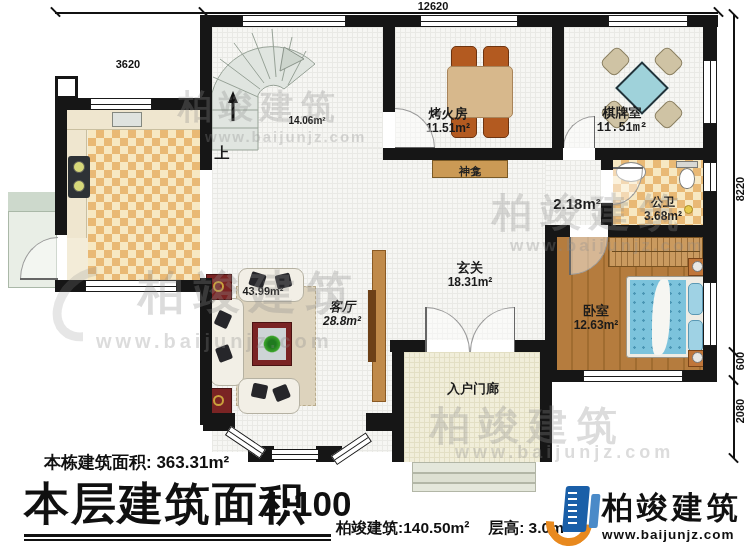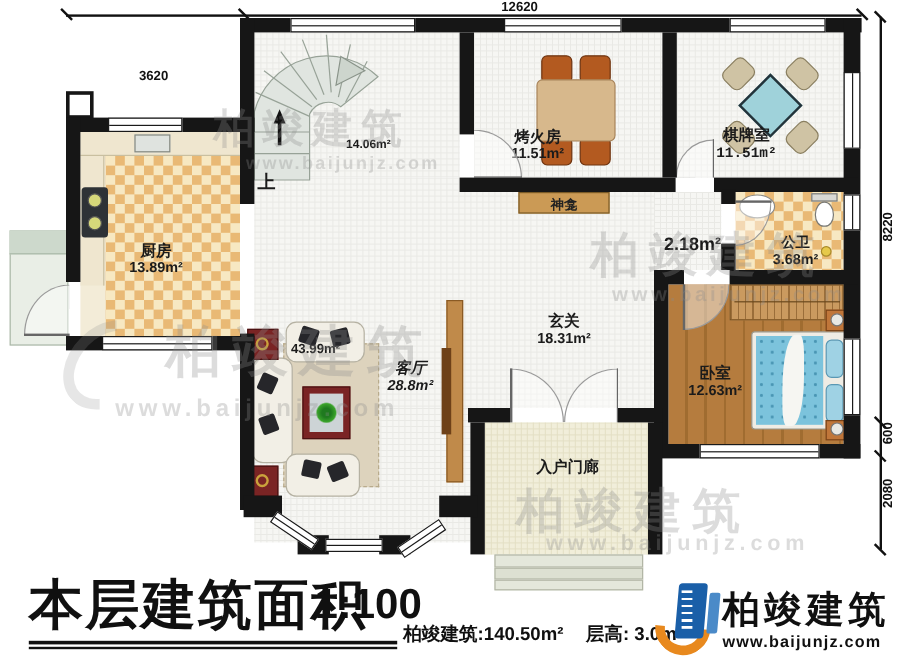--- a/index.html
+++ b/index.html
@@ -191,24 +191,20 @@
   <div class="abs leaf" style="left:569px;top:237px;width:1.5px;height:38px;"></div>
 
   <div class="abs arc" style="left:20px;top:237px;width:38px;height:42px;border-top:1px solid #999;border-left:1px solid #999;border-top-left-radius:100% 100%;"></div>
   <div class="abs leaf" style="left:20px;top:278px;width:38px;height:1.5px;"></div>
 
   <div class="abs arc" style="left:425px;top:307px;width:45px;height:45px;border-top:1px solid #999;border-right:1px solid #999;border-top-right-radius:100% 100%;"></div>
   <div class="abs leaf" style="left:425px;top:307px;width:1.5px;height:45px;"></div>
   <div class="abs arc" style="left:470px;top:307px;width:45px;height:45px;border-top:1px solid #999;border-left:1px solid #999;border-top-left-radius:100% 100%;"></div>
   <div class="abs leaf" style="left:513.5px;top:307px;width:1.5px;height:45px;"></div>
 
-  <div class="abs rlabel" style="left:95px;top:202px;width:70px;">
-    <span class="rname">厨房</span>
-    <span class="rarea">13.89m²</span>
-  </div>
   <div class="abs rlabel" style="left:210px;top:144px;width:24px;font-size:15px;">
     <span>上</span>
   </div>
   <div class="abs rlabel" style="left:270px;top:115px;width:74px;">
     <span class="rarea" style="font-size:10px;">14.06m²</span>
   </div>
   <div class="abs rlabel" style="left:408px;top:107px;width:80px;">
     <span class="rname">烤火房</span>
     <span class="rarea">11.51m²</span>
   </div>
@@ -260,20 +256,23 @@
   <div class="abs wm" style="left:178px;top:84px;font-size:34px;letter-spacing:7px;"><span>柏竣建筑</span></div>
   <div class="abs wmurl" style="left:205px;top:128px;font-size:15px;letter-spacing:2px;"><span>www.baijunjz.com</span></div>
   <div class="abs" style="left:58px;top:262px;width:64px;height:84px;border:9px solid rgba(140,140,140,.22);border-right-color:transparent;border-top-color:transparent;border-radius:50%;transform:rotate(45deg);z-index:20;pointer-events:none;"></div>
   <div class="abs wm" style="left:138px;top:262px;font-size:46px;letter-spacing:10px;"><span>柏竣建筑</span></div>
   <div class="abs wmurl" style="left:96px;top:330px;font-size:20px;letter-spacing:4px;"><span>www.baijunjz.com</span></div>
   <div class="abs wm" style="left:492px;top:185px;font-size:40px;letter-spacing:9px;"><span>柏竣建筑</span></div>
   <div class="abs wmurl" style="left:510px;top:236px;font-size:17px;letter-spacing:3px;"><span>www.baijunjz.com</span></div>
   <div class="abs wm" style="left:430px;top:398px;font-size:40px;letter-spacing:9px;"><span>柏竣建筑</span></div>
   <div class="abs wmurl" style="left:455px;top:442px;font-size:18px;letter-spacing:4px;"><span>www.baijunjz.com</span></div>
 
+  <div class="abs foot" style="left:44px;top:451px;font-size:17px;font-weight:600;">
+    <span>本栋建筑面积: 363.31m²</span>
+  </div>
   <div class="abs foot" style="left:24px;top:474px;font-size:45px;font-weight:900;letter-spacing:2px;">
     <span>本层建筑面积</span>
   </div>
   <div class="abs foot" style="left:262px;top:484px;font-size:35px;font-weight:700;">
     <span>1:100</span>
   </div>
   <div class="abs" style="left:24px;top:534px;width:307px;height:2.5px;background:#111;z-index:15;"></div>
   <div class="abs" style="left:24px;top:539px;width:307px;height:1.5px;background:#111;z-index:15;"></div>
   <div class="abs foot" style="left:336px;top:518px;font-size:15.5px;font-weight:600;">
     <span>柏竣建筑:140.50m²</span>

